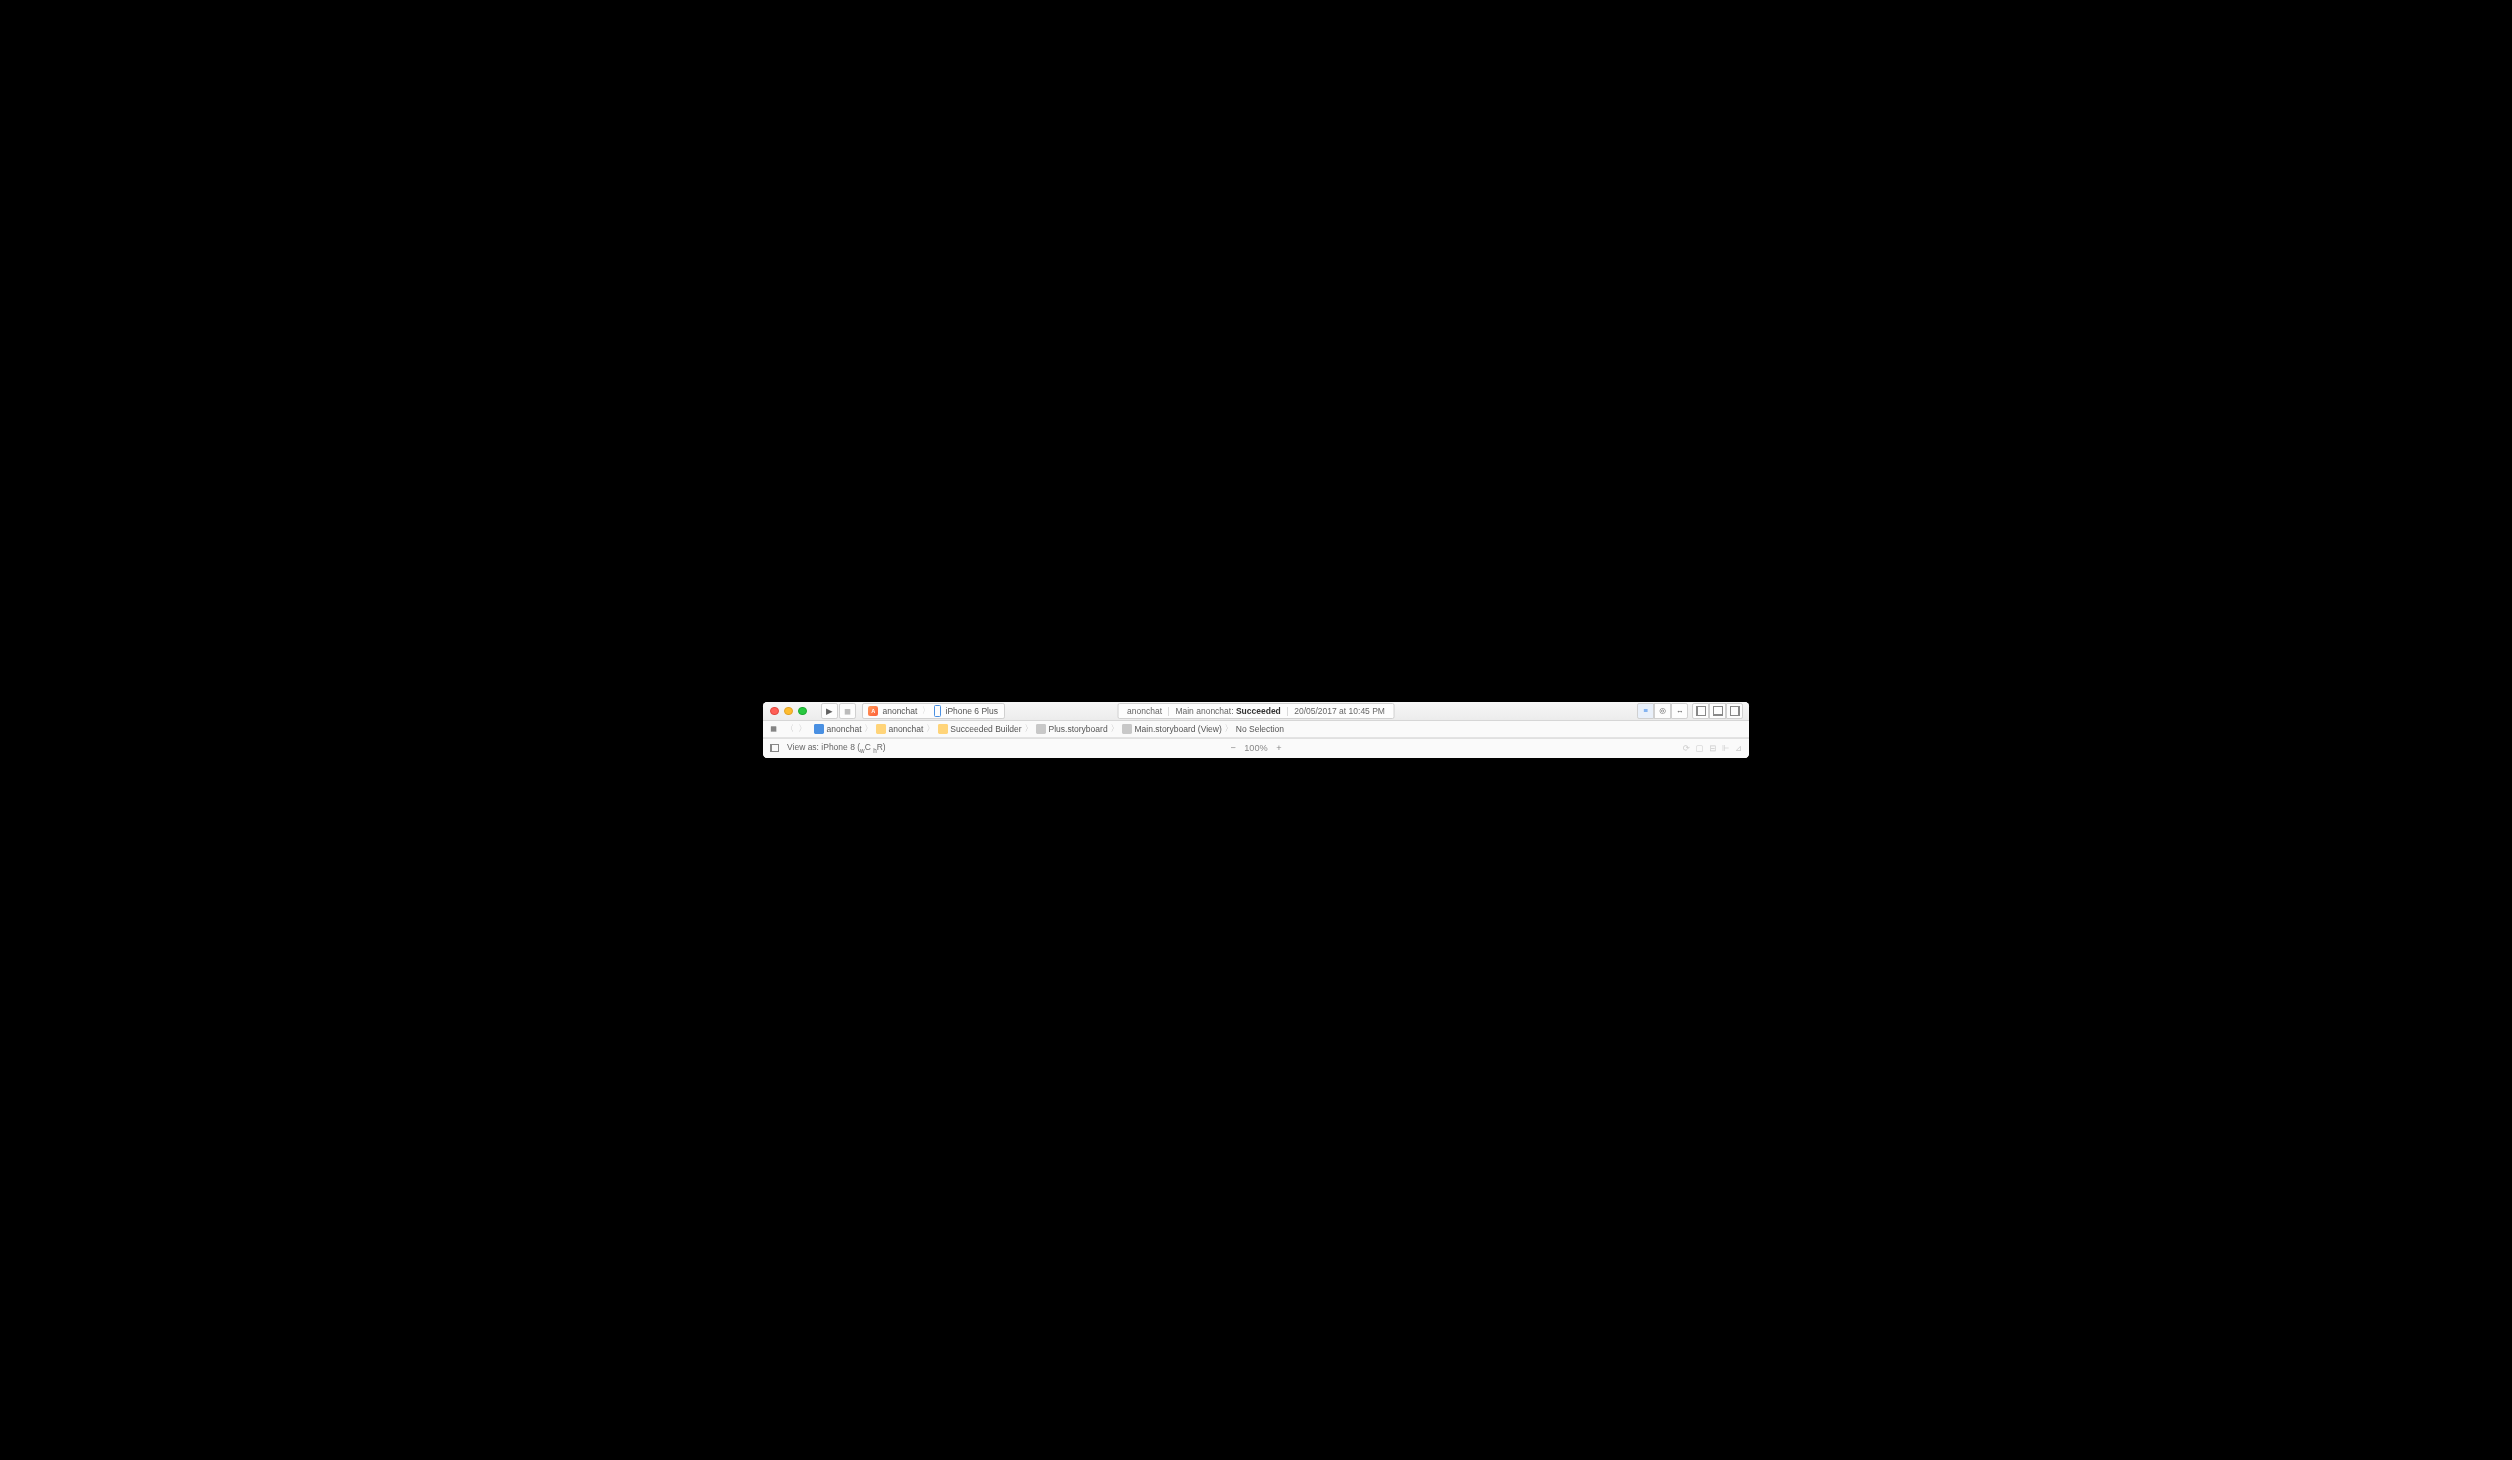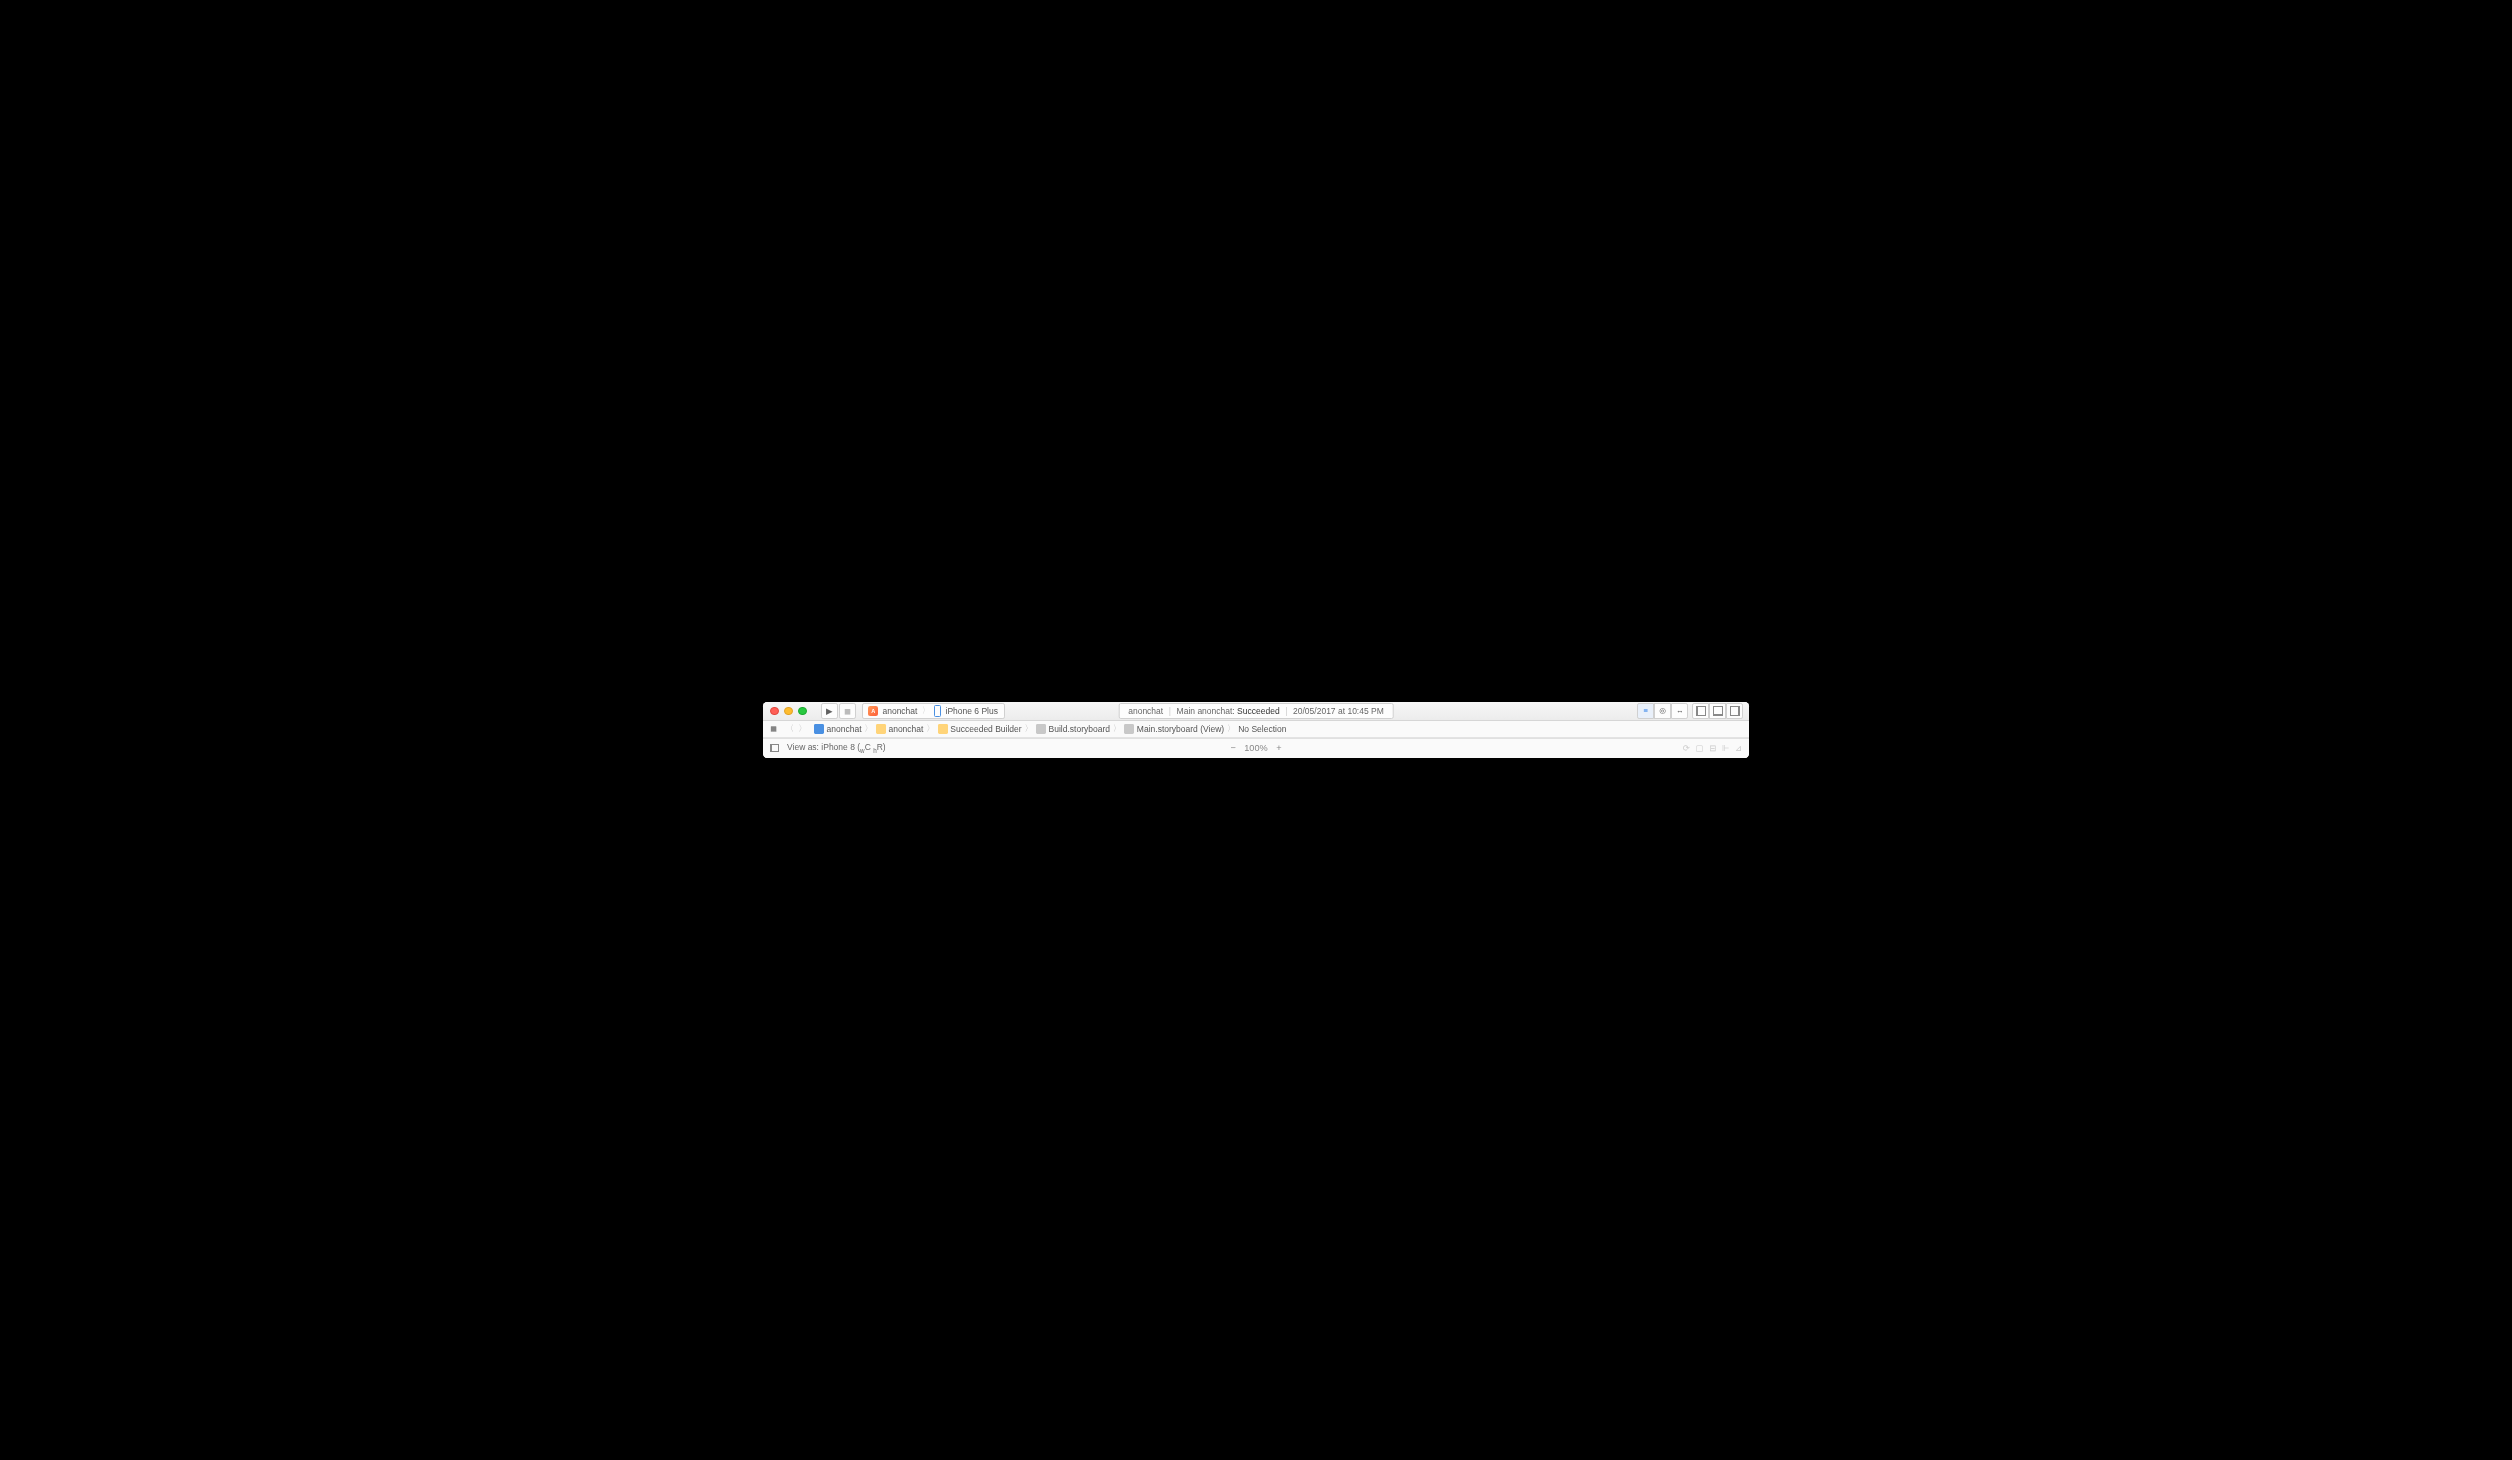--- a/index.html
+++ b/index.html
@@ -13,21 +13,21 @@
 .dot.red { background: #ff5f57; border: 0.4px solid #e1483f; }
 .dot.yellow { background: #febc2e; border: 0.4px solid #e0a127; }
 .dot.green { background: #28c840; border: 0.4px solid #1ba92f; }
 .tb-controls { display: flex; gap: 1.4px; margin-left: 14px; align-items: center; }
 .tb-btn { width: 17px; height: 15.5px; border: 0.4px solid #d0d0d0; background: #fdfdfd; border-radius: 2.1px; display: flex; align-items: center; justify-content: center; font-size: 7.7px; color:#555;}
 .tb-btn.disabled { color:#bbb; }
 .scheme-box { margin-left: 5.6px; height: 15.5px; background: #fdfdfd; border: 0.4px solid #d0d0d0; border-radius: 2.1px; display:flex; align-items:center; padding:0 5.6px; gap:4.2px; font-size: 8.5px; color:#555;}
 .scheme-sep { color:#ccc; }
 .status-pill { position:absolute; left:50%; transform:translateX(-50%); height:15.5px; background:#fdfdfd; border:0.4px solid #d0d0d0; border-radius: 2.1px; display:flex; align-items:center; padding:0 8.5px; font-size:8.5px; color:#666; gap:5.6px; white-space:nowrap;}
 .status-pill .sep{ color:#ccc; }
-.status-pill b{ color:#333; font-weight:400;text-align:center;}
+.status-pill b{ color:#333; font-weight:700;text-align:center;}
 .tb-right{ position:absolute; right:5.6px; display:flex; gap:4.2px; align-items:center;}
 .tb-right .group{ display:flex; }
 .tb-right .group .tb-btn{ border-radius:0;}
 .tb-right .group .tb-btn:first-child{ border-radius:2.1px 0 0 2.1px;}
 .tb-right .group .tb-btn:last-child{ border-radius:0 2.1px 2.1px 0;}
 .tb-btn.active{ background:#e9f0fa; }
 
 
 .jumpbar{ height:17px; background:#fafafa; border-bottom:0.7px solid #e3e3e3; display:flex; align-items:center; font-size:8.5px; color:#555; padding:0 5.6px; gap:2.8px;}
 .jumpbar .micon{ width:10px; height:10px; display:inline-flex; align-items:center; justify-content:center; font-size:7px;}
@@ -133,21 +133,21 @@
         <span>anonchat</span>
       </span>
     <span class="arrow">〉</span>
     <span class="crumb">
         <span class="cr-icon ico-folder"></span>
         <span>Succeeded Builder</span>
       </span>
     <span class="arrow">〉</span>
     <span class="crumb">
         <span class="cr-icon ico-file"></span>
-        <span>Build.storyboard</span>
+        <span>Plus.storyboard</span>
       </span>
     <span class="arrow">〉</span>
     <span class="crumb">
         <span class="cr-icon ico-file"></span>
         <span>Main.storyboard (View)</span>
       </span>
     <span class="arrow">〉</span>
     <span class="crumb">
         <span>No Selection</span>
       </span>

